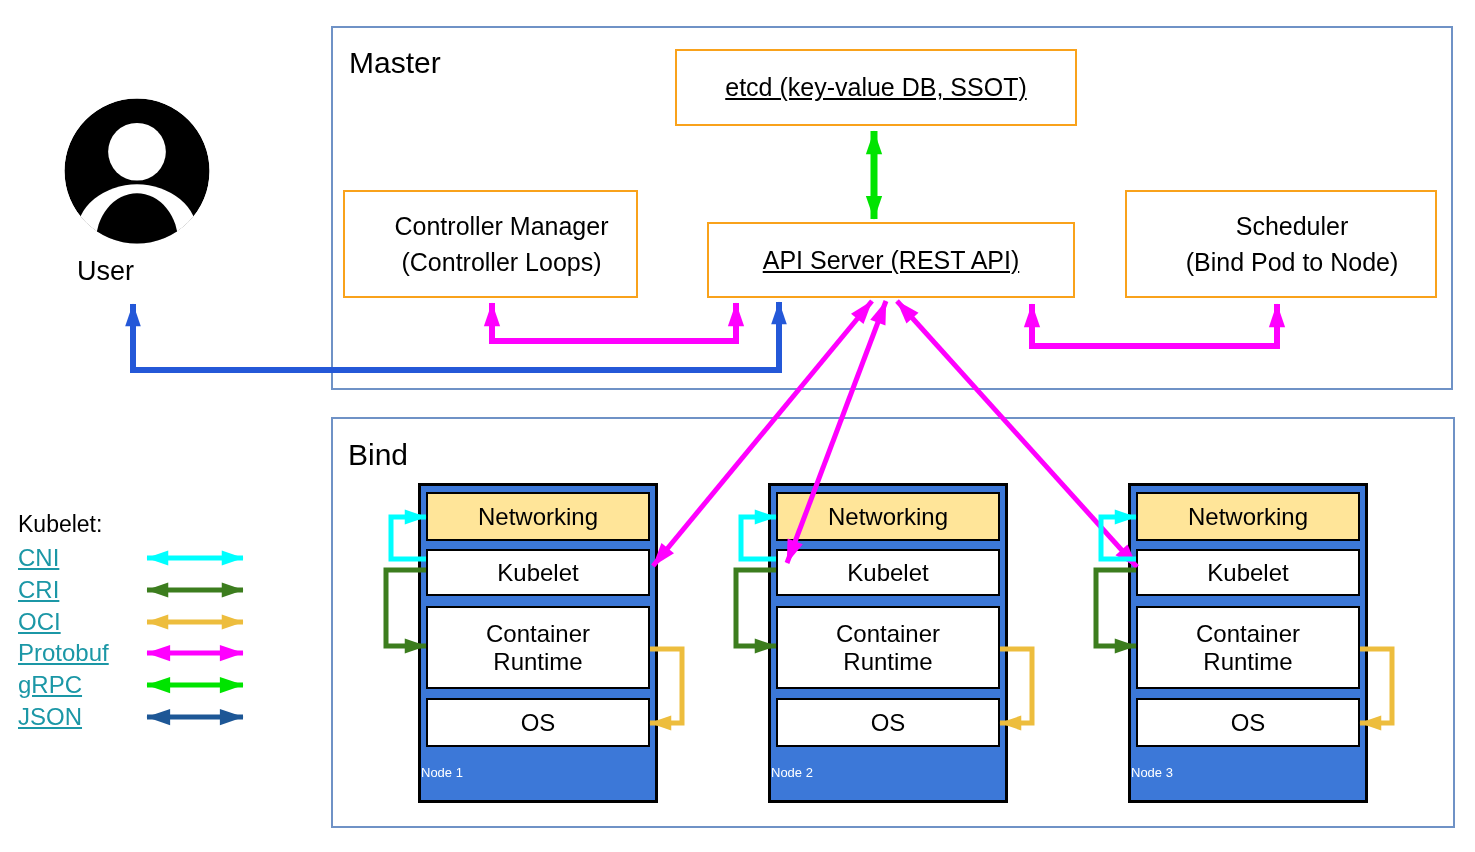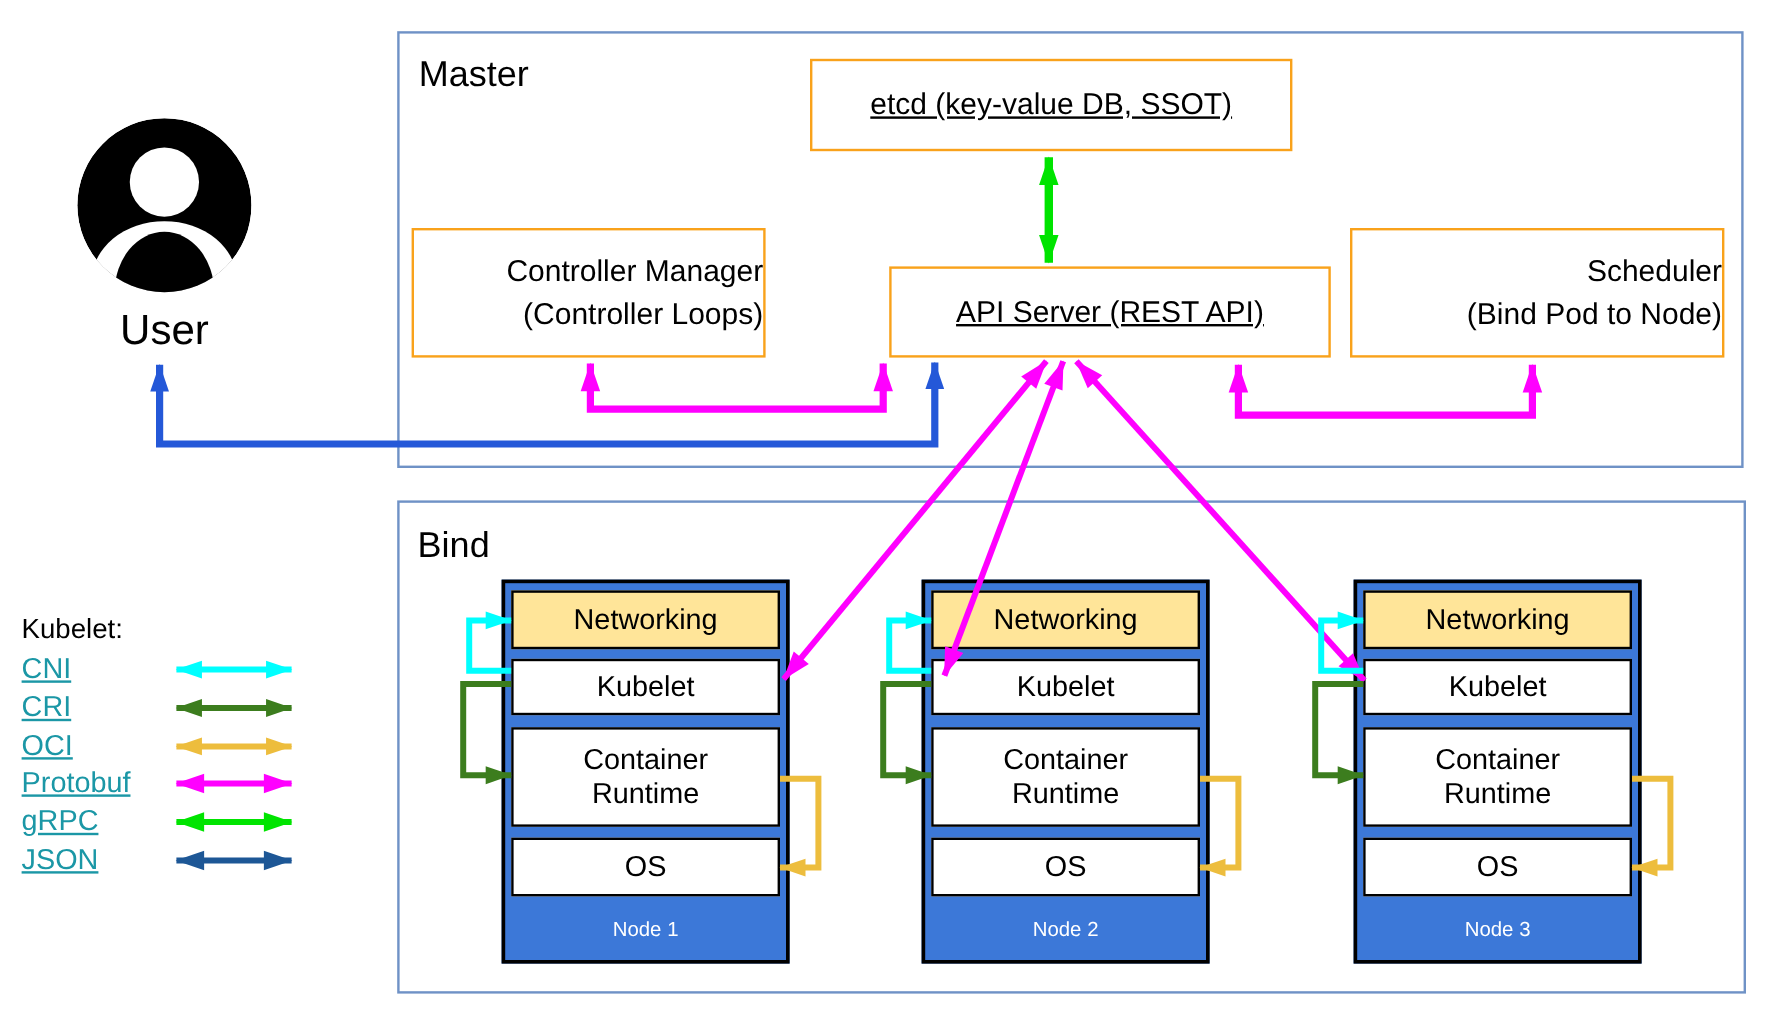--- a/index.html
+++ b/index.html
@@ -11,44 +11,44 @@
   .g-master{left:331px;top:26px;width:1122px;height:364px;}
   .g-nodes{left:331px;top:417px;width:1124px;height:411px;}
   .group-label{position:absolute;font-size:30px;color:#000;}
   .lbl-master{left:349px;top:46px;}
   .lbl-nodes{left:348px;top:438px;}
 
   
   .obox{position:absolute;border:2px solid #f9a21b;background:#fff;box-sizing:border-box;
         display:flex;flex-direction:column;justify-content:center;font-size:25px;color:#000;}
   .obox.center{align-items:center;text-align:center;text-decoration:underline;}
-  .obox.left{padding-left:22px;align-items:flex-end;text-align:left;}
+  .obox.left{padding-left:22px;align-items:center;text-align:left;}
   .obox .ln{line-height:36px;}
   .b-etcd{left:675px;top:49px;width:402px;height:77px;}
   .b-cm{left:343px;top:190px;width:295px;height:108px;}
-  .b-api{left:707px;top:222px;width:368px;height:76px;margin-left:34px;}
+  .b-api{left:707px;top:222px;width:368px;height:76px;}
   .b-sched{left:1125px;top:190px;width:312px;height:108px;}
 
   
   .user-icon{position:absolute;left:63px;top:97px;width:148px;height:148px;}
-  .user-label{position:absolute;left:77px;top:256px;width:120px;text-align:center;font-size:35px;color:#000;}
+  .user-label{position:absolute;left:77px;top:256px;width:120px;text-align:left;font-size:27px;color:#000;}
 
   
   .node{position:absolute;top:483px;width:240px;height:320px;background:#3c78d8;
         border:3px solid #000;box-sizing:border-box;}
   .n1{left:418px;} .n2{left:768px;} .n3{left:1128px;}
   .layer{position:absolute;left:5px;width:224px;background:#fff;border:2px solid #000;
          box-sizing:border-box;display:flex;align-items:center;justify-content:center;
          font-size:24px;text-align:center;color:#000;line-height:1.15;}
   .l-networking{top:6px;height:49px;background:#ffe599;}
   .l-kubelet{top:63px;height:47px;}
   .l-runtime{top:120px;height:83px;}
   .l-runtime span{max-width:130px;}
   .l-os{top:212px;height:49px;}
-  .node-name{position:absolute;left:0;right:0;top:279px;text-align:center;color:#fff;font-size:17px;}
+  .node-name{position:absolute;left:0;right:0;top:279px;text-align:left;color:#fff;font-size:13px;}
 
   
   .legend-title{position:absolute;left:18px;top:511px;font-size:23px;color:#000;}
   .legend-item{position:absolute;left:18px;height:30px;line-height:30px;font-size:24px;}
   .legend-item a{color:#1b97a6;text-decoration:underline;cursor:pointer;}
   .li-0{top:543px;} .li-1{top:575px;} .li-2{top:607px;} .li-3{top:638px;} .li-4{top:670px;} .li-5{top:702px;}
 
   
   .overlay{position:absolute;left:0;top:0;width:1475px;height:852px;pointer-events:none;}
 </style>

